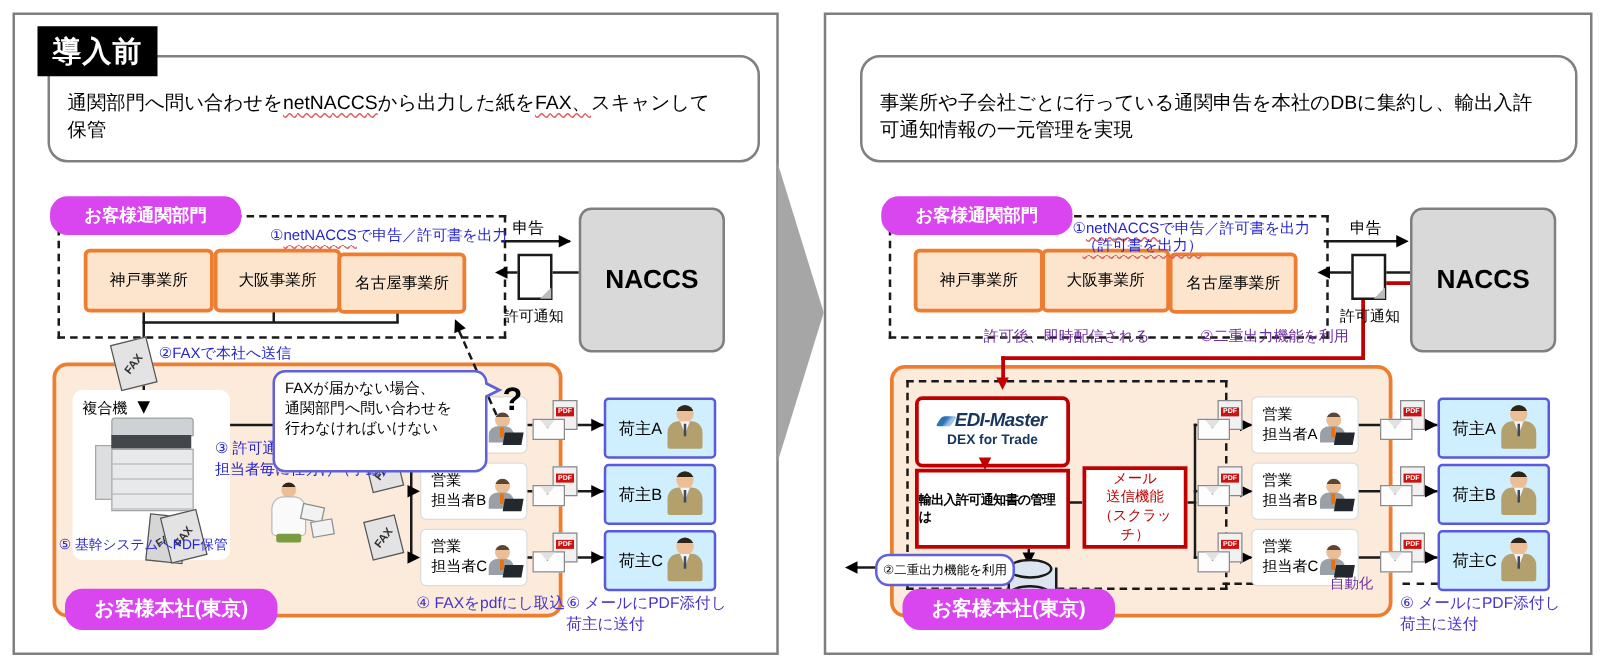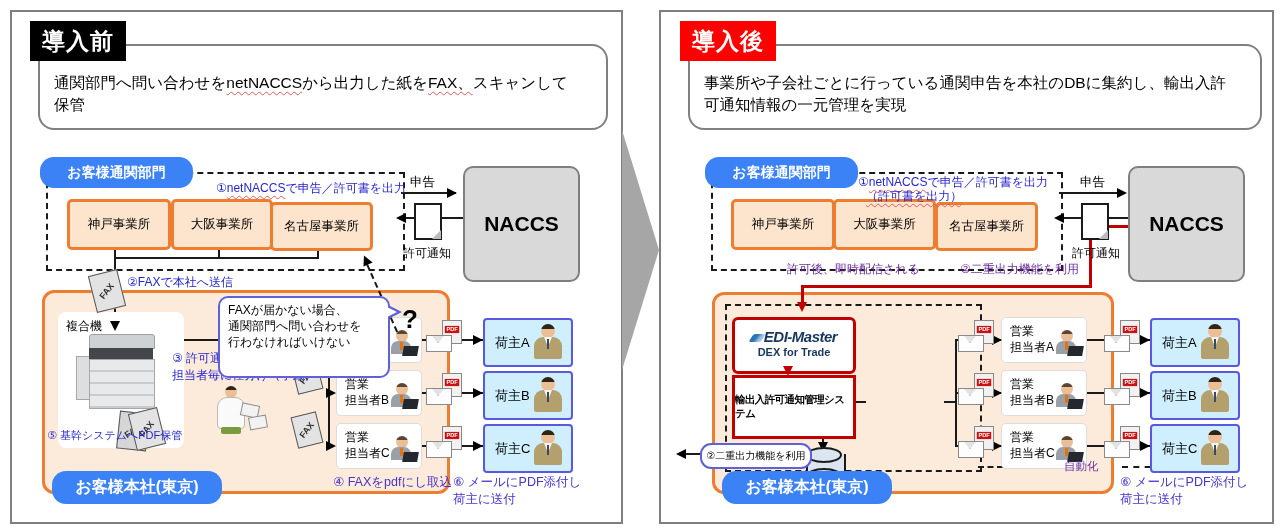--- a/index.html
+++ b/index.html
@@ -5,21 +5,21 @@
   html,body{margin:0;padding:0;background:#fff;}
   .stage{position:relative;width:1282px;height:532px;background:#fff;
          font-family:"Liberation Sans","DejaVu Sans",sans-serif;color:#000;overflow:hidden;}
   .panel{position:absolute;border:2px solid #7f7f7f;background:#fff;}
   .titlebox{position:absolute;display:flex;align-items:center;justify-content:center;
             color:#fff;font-weight:bold;font-size:23px;z-index:6;letter-spacing:1px;}
   .descbox{position:absolute;border:2px solid #808080;border-radius:16px;background:#fff;z-index:2;}
   .desctext{position:absolute;left:14px;top:26px;width:516px;font-size:15.5px;line-height:1.4;}
   .wavy{text-decoration-line:underline;text-decoration-style:wavy;text-decoration-color:#e05a5a;
         text-decoration-thickness:1px;text-underline-offset:3px;}
-  .olabel{position:absolute;background:#3b82f6;border-radius:14px;color:#fff;font-weight:bold;
+  .olabel{position:absolute;background:#d946ef;border-radius:14px;color:#fff;font-weight:bold;
           display:flex;align-items:center;justify-content:center;z-index:5;}
   .dashbox{position:absolute;border:2px dashed #1a1a1a;z-index:1;}
   .office{position:absolute;background:#fce4cd;border:3px solid #ed7d31;border-radius:5px;
           display:flex;align-items:center;justify-content:center;font-size:12.5px;z-index:2;}
   .naccs{position:absolute;background:#d9d9d9;border:2.5px solid #7f7f7f;border-radius:10px;
          display:flex;align-items:center;justify-content:center;font-weight:bold;font-size:21px;z-index:2;}
   .hq{position:absolute;background:#fcebdb;border:3px solid #ed7d31;border-radius:12px;z-index:0;}
   .step{position:absolute;font-size:12px;color:#2626ce;z-index:4;}
   .stepv{position:absolute;font-size:12.5px;color:#4633cc;z-index:4;}
   .purple{position:absolute;font-size:12px;color:#7030a0;z-index:4;}
@@ -294,23 +294,20 @@
 
   <div class="stepv" style="left:333px;top:474px;"><span>④ FAXをpdfにし取込</span></div>
   <div class="stepv pre" style="left:453px;top:474px;"><span class="pre">⑥ メールにPDF添付し
 荷主に送付</span></div>
 
   <div class="panel" style="left:659px;top:10px;width:611px;height:510px;"></div>
 
   <div class="descbox" style="left:688px;top:44px;width:570px;height:82px;">
     <div class="desctext" style="width:524px;"><span>事業所や子会社ごとに行っている通関申告を本社のDBに集約し、輸出入許可通知情報の一元管理を実現</span></div>
   </div>
-  <div class="titlebox" style="left:680px;top:21px;width:96px;height:40px;background:#ff0000;">
-      <span>導入後</span>
-    </div>
 
   <div class="dashbox" style="left:711px;top:172px;width:348px;height:95px;"></div>
   <div class="olabel" style="left:705px;top:157px;width:153px;height:31px;font-size:14px;">
       <span>お客様通関部門</span>
     </div>
   <div class="step" style="left:858px;top:174px;"><span>①</span><span class="wavy">netNACCS</span><span>で申告／許可書を出力</span></div>
   <div class="step wavy" style="left:866px;top:188px;"><span>（許可書を出力）</span></div>
 
   <div class="office" style="left:731px;top:199px;width:98px;height:45px;">
       <span>神戸事業所</span>
@@ -347,23 +344,28 @@
       <span>お客様本社(東京)</span>
     </div>
   <div class="dashbox" style="left:725px;top:304px;width:253px;height:164px;z-index:1;"></div>
 
   <div class="redbox" style="left:732px;top:317px;width:118px;height:51px;border-radius:6px;">
     <div class="edi-logo"><span class="edi-sw"></span><span>EDI-Master</span></div>
     <div class="edi-sub"><span>DEX for Trade</span></div>
   </div>
   <div class="ar d rd" style="left:783px;top:366px;z-index:4;"></div>
   <div class="redbox sysbox" style="left:732px;top:375px;width:118px;height:58px;">
-      <span>輸出入許可通知管理システム</span>
-    </div>
-
+      <span>輸出入許可通知書の管理は</span>
+    </div>
+
+  <div class="redbox mailbox" style="left:866px;top:373px;width:78px;height:60px;">
+      <span class="pre">メール
+送信機能
+（スクラッチ）</span>
+    </div>
 
   <div class="ln" style="left:850px;top:401px;width:16px;height:2px;"></div>
   <div class="ln" style="left:944px;top:401px;width:13px;height:2px;"></div>
   <div class="ln" style="left:955px;top:339px;width:2px;height:108px;"></div>
   <div class="ln" style="left:955px;top:339px;width:47px;height:2px;"></div>
   <div class="ln" style="left:955px;top:392px;width:47px;height:2px;"></div>
   <div class="ln" style="left:955px;top:445px;width:47px;height:2px;"></div>
   <div class="ar r" style="left:992px;top:335px;"></div>
   <div class="ar r" style="left:992px;top:388px;"></div>
   <div class="ar r" style="left:992px;top:441px;"></div>

